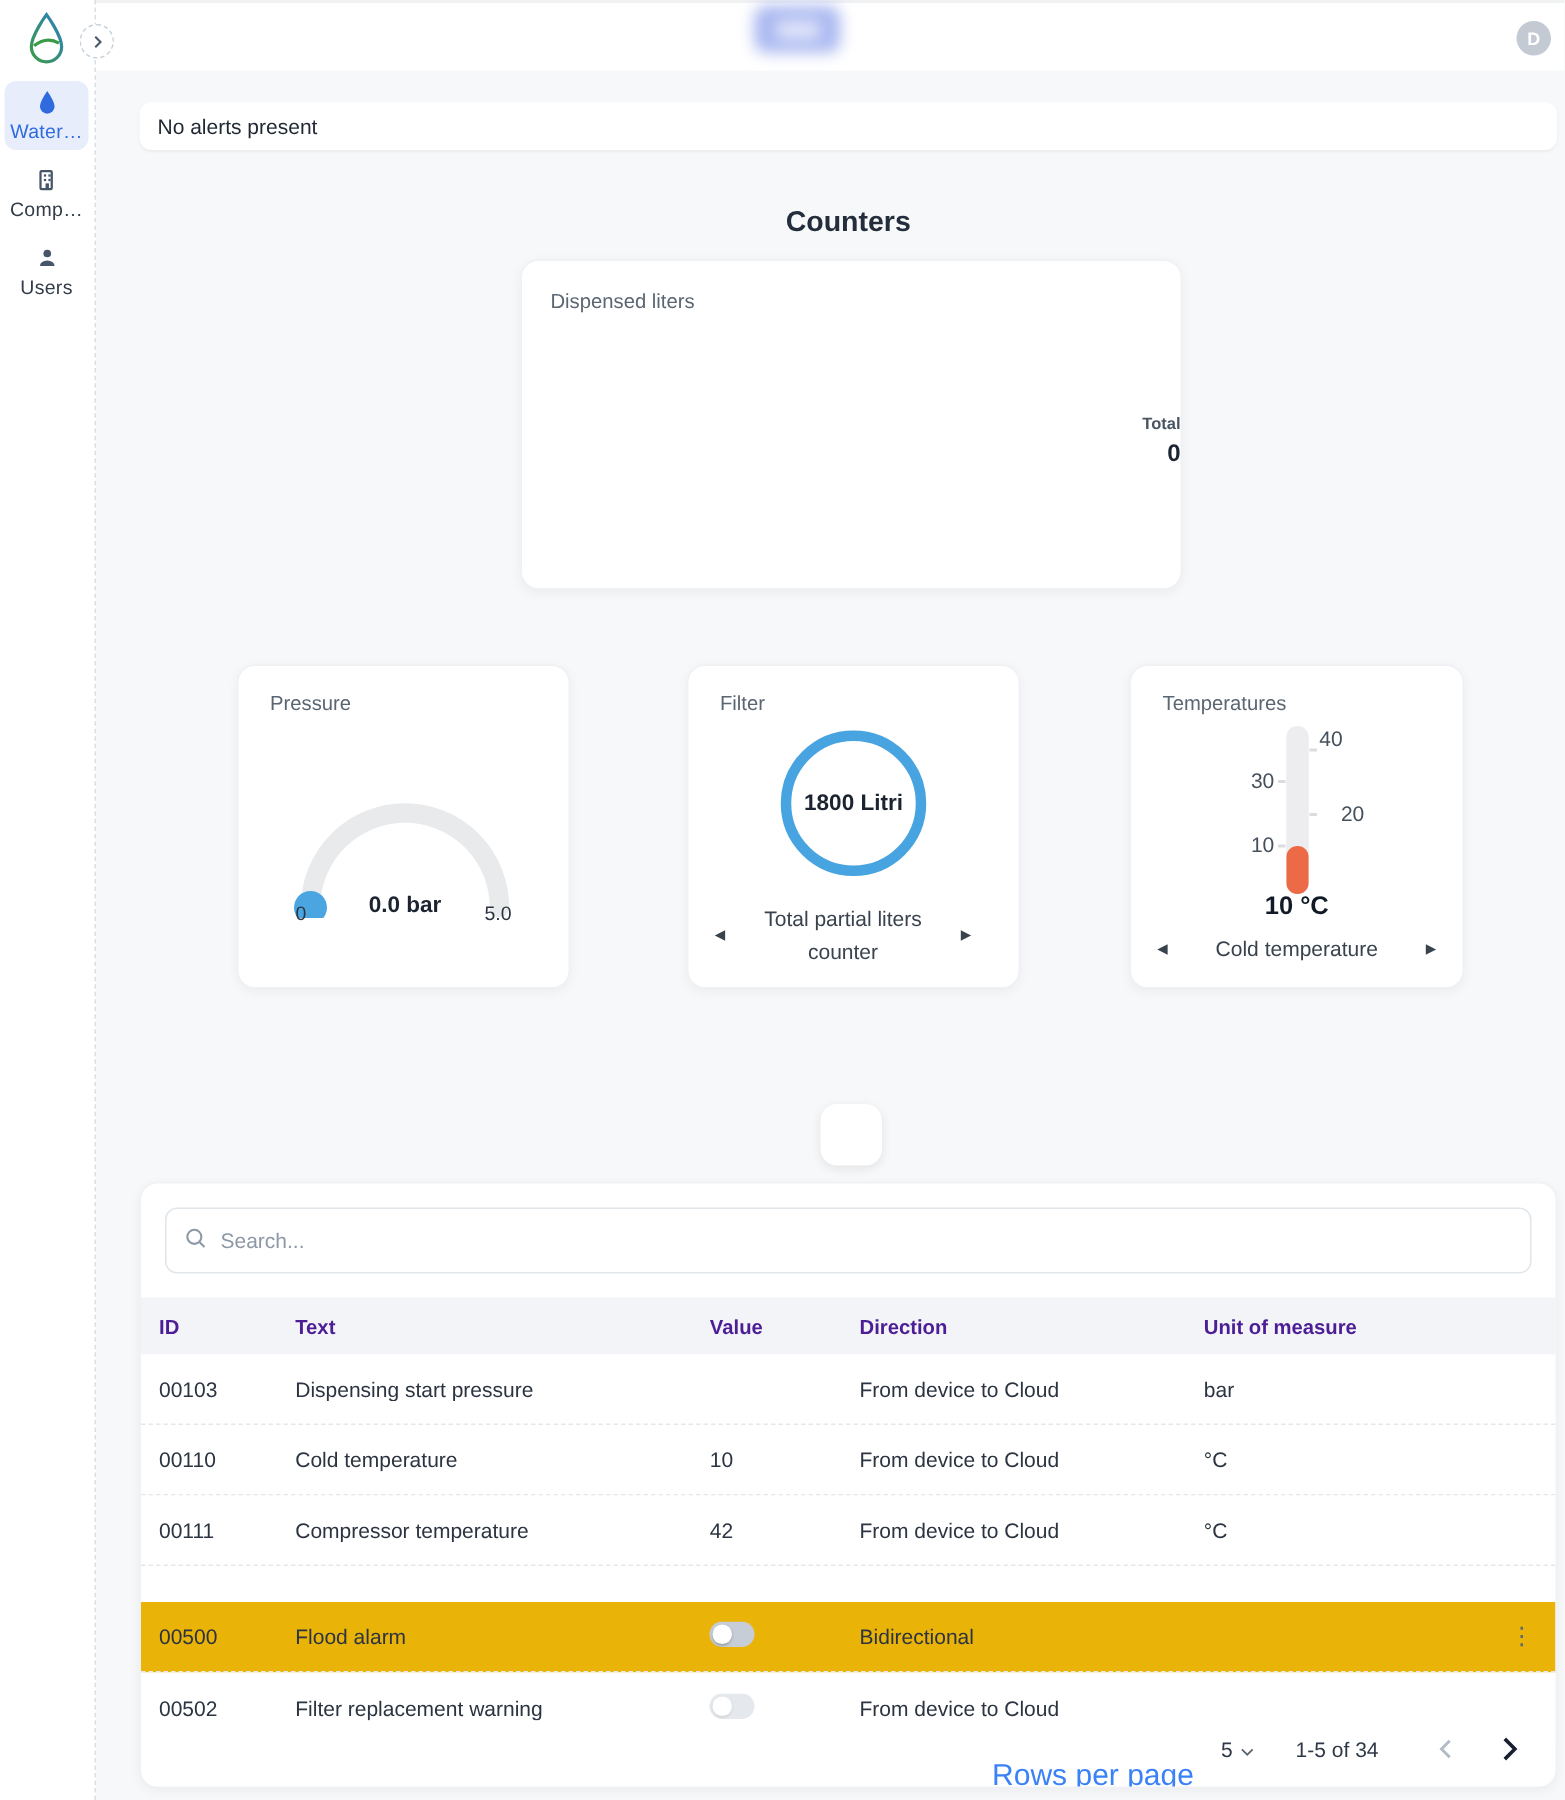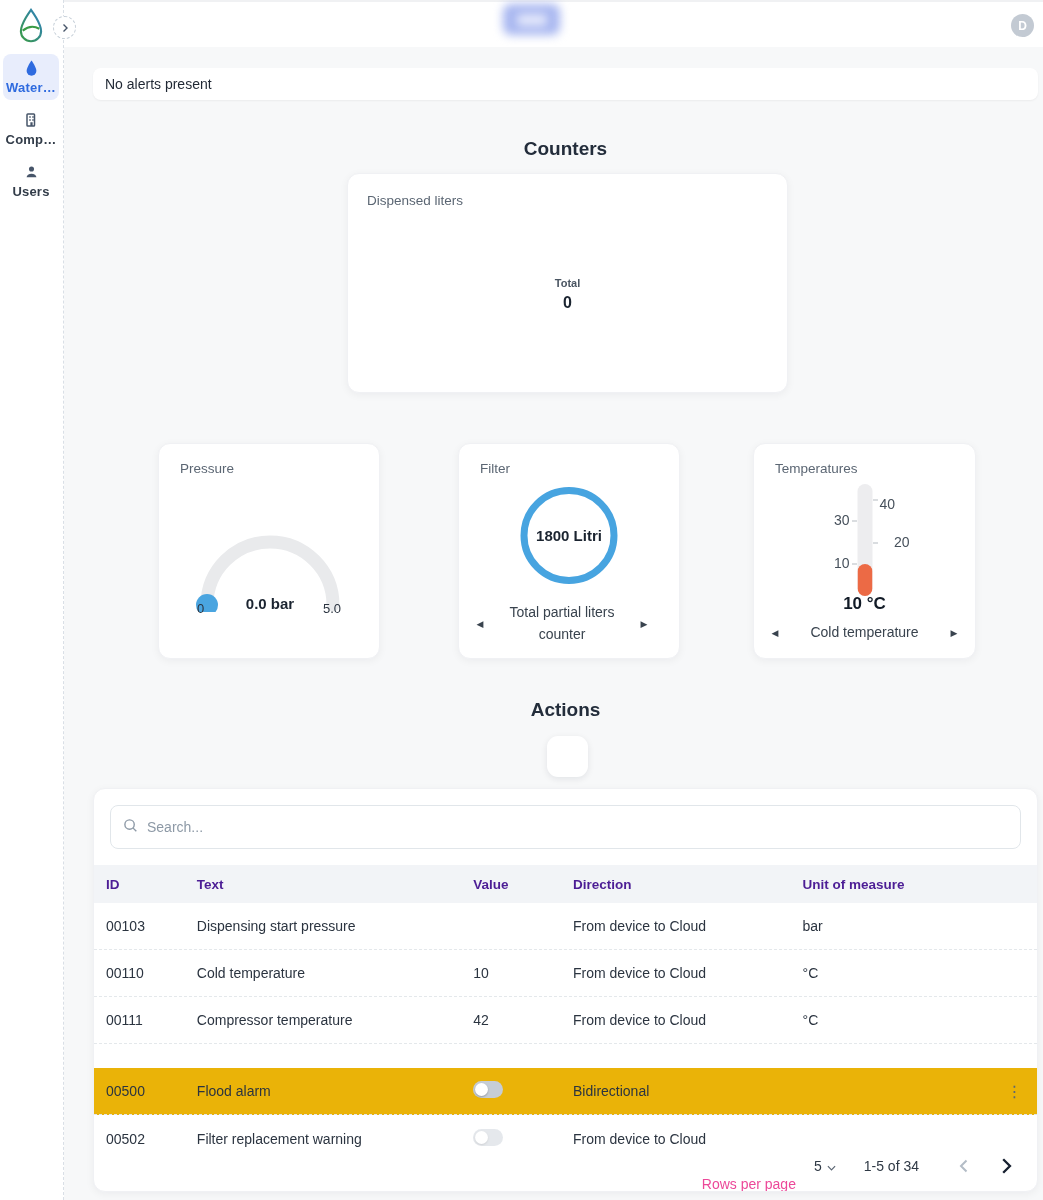--- a/index.html
+++ b/index.html
@@ -32,21 +32,21 @@
 
   
   .sidebar {
     position:absolute; left:0; top:0; bottom:0; width:64px;
     background:#fff; border-right:1px dashed #d9dfe6; z-index:2;
   }
   .logo { position:absolute; left:16px; top:8px; }
   .nav { position:absolute; top:54px; left:0; right:1px; }
   .nav-item { text-align:center; padding:6px 0 5px; margin:0 3px 6px; border-radius:8px; cursor:pointer; }
   .nav-item .nav-icon { display:block; height:17px; margin-bottom:2px; }
-  .nav-item .nav-label { font-size:13px; font-weight:bold; color:#323c49; letter-spacing:.2px; }
+  .nav-item .nav-label { font-size:13px; font-weight:normal; color:#323c49; letter-spacing:.2px; }
   .nav-item.active { background:#e8edfc; }
   .nav-item.active .nav-label { color:#2f6bdf; }
   .collapse-btn {
     position:absolute; left:53px; top:16px; width:23px; height:23px; border-radius:50%;
     background:#fff; border:1px dashed #c7d0d9; z-index:3;
     display:flex; align-items:center; justify-content:center; cursor:pointer;
   }
 
   
   .main { position:absolute; left:64px; top:47px; width:979px; height:1153px; }
@@ -62,21 +62,21 @@
 
   .alert-bar {
     position:absolute; left:29px; top:21px; width:945px; height:32px;
     background:#fff; border-radius:8px; box-shadow:0 1px 2px rgba(0,0,0,.05);
     display:flex; align-items:center; padding-left:12px; font-size:14px; color:#1f2733;
   }
 
   
   .dispensed-card { position:absolute; left:283px; top:126px; width:441px; height:220px; }
   .dispensed-card .card-label { position:absolute; left:19px; top:19px; }
-  .total-block { position:absolute; left:0; right:0; top:103px; text-align:center; }
+  .total-block { position:absolute; left:0; right:0; top:103px; text-align:right; }
   .total-label { font-size:11px; font-weight:bold; color:#4a5562; }
   .total-value { font-size:16px; font-weight:bold; color:#1b2430; margin-top:5px; }
 
   
   .gauge-card { position:absolute; top:396px; width:222px; height:216px; }
   .gauge-card .card-label { position:absolute; left:21px; top:17px; }
   #pressure-card { left:94px; }
   #filter-card { left:394px; }
   #temps-card { left:689px; width:223px; }
 
@@ -132,21 +132,21 @@
   .menu-dots { font-size:16px; color:#5b6773; cursor:pointer; }
 
   .toggle { width:30px; height:17px; border-radius:9px; background:#c6cdd6; position:relative; cursor:pointer; display:inline-block; }
   .toggle .knob { position:absolute; left:2px; top:2px; width:13px; height:13px; border-radius:50%; background:#fff; box-shadow:0 1px 2px rgba(0,0,0,.25); }
   .toggle.muted { opacity:.45; }
 
   .pagination {
     position:absolute; left:0; right:0; bottom:0; height:50px;
     display:flex; align-items:center; justify-content:flex-end; padding-right:18px;
   }
-  .pagination .plabel { font-size:14px; color:#ec4899;margin-top:36px; }
+  .pagination .plabel { font-size:20px; color:#3b82f6;margin-top:36px; }
   .rpp-select { display:flex; align-items:center; gap:5px; margin:0 28px 0 18px; cursor:pointer; font-size:14px; color:#2f3945; }
   .range-label { font-size:14px; color:#2f3945; margin-right:32px; }
   .page-btn { width:26px; height:26px; display:flex; align-items:center; justify-content:center; cursor:pointer; }
   .page-btn + .page-btn { margin-left:16px; }
 </style>
 </head>
 <body>
 
 <div class="topbar">
   <div class="blur-button">
@@ -253,39 +253,38 @@
     </div>
   </div>
 
   <div class="card gauge-card" id="temps-card">
     <span class="card-label">Temperatures</span>
     <div class="thermo">
       <div class="thermo-track">
         <div class="thermo-fill" style="height: 32px;"></div>
       </div>
       <div>
-          <span class="tick-label right" style="top: 12px;">40</span>
+          <span class="tick-label right" style="top: 0;">40</span>
           <span class="tick-mark right" style="top: 15px;"></span>
           <span class="tick-label left" style="top: 28px;">30</span>
           <span class="tick-mark left" style="top: 36px;"></span>
           <span class="tick-label right" style="top: 50px; text-align: right;">20</span>
           <span class="tick-mark right" style="top: 58px;"></span>
           <span class="tick-label left" style="top: 71px;">10</span>
           <span class="tick-mark left" style="top: 79px;"></span>
         </div>
     </div>
     <div class="thermo-value">10 °C</div>
     <div class="caption-row">
       <span class="arrow-btn">◀</span>
       <span class="cap">Cold temperature</span>
       <span class="arrow-btn">▶</span>
     </div>
   </div>
 
-  <div class="section-title" style="top:652px">Actions</div>
   <div class="action-square"></div>
 
   <div class="card table-card">
     <div class="search-wrap">
       <span>
         <svg width="15" height="15" viewBox="0 0 16 16">
             <circle cx="7" cy="7" r="5" fill="none" stroke="#8d99a6" stroke-width="1.5"></circle>
             <line x1="10.8" y1="10.8" x2="14.2" y2="14.2" stroke="#8d99a6" stroke-width="1.5"></line>
           </svg>
       </span>

